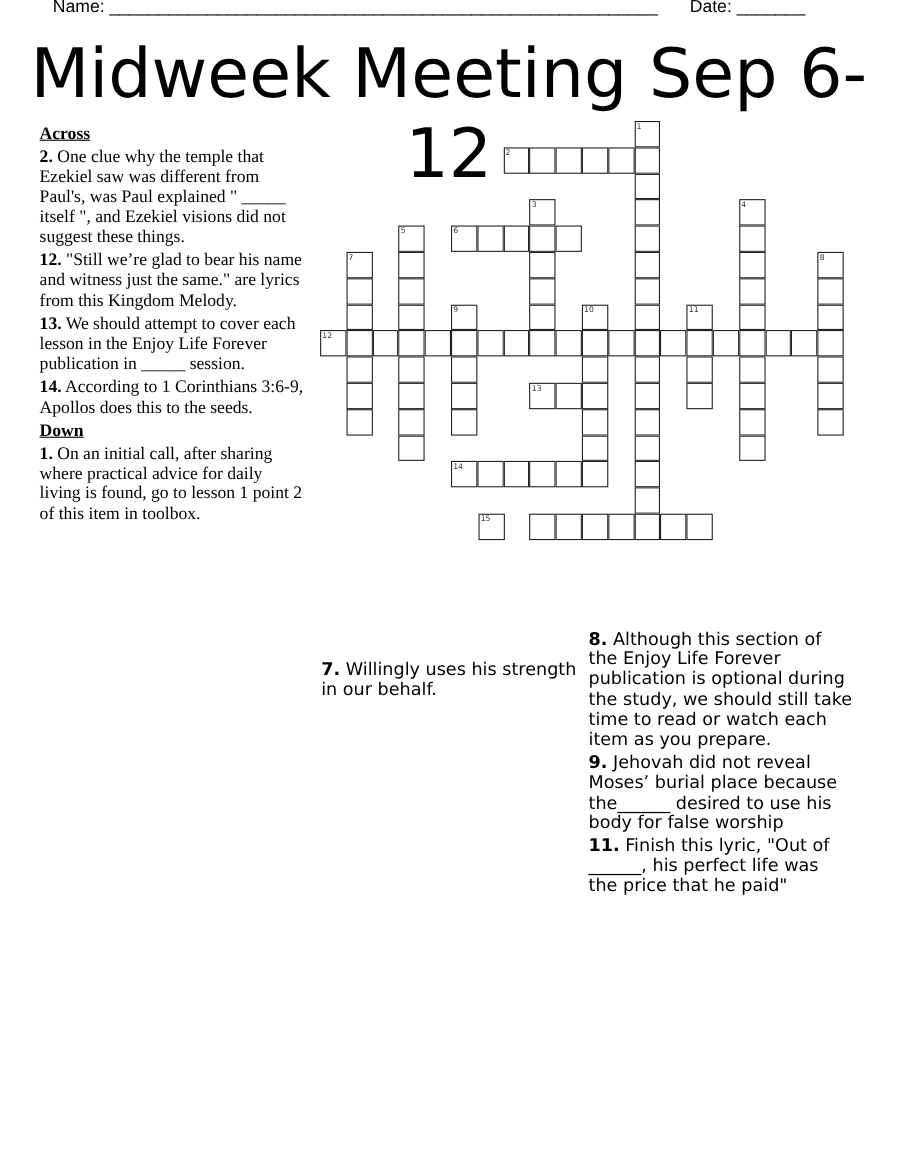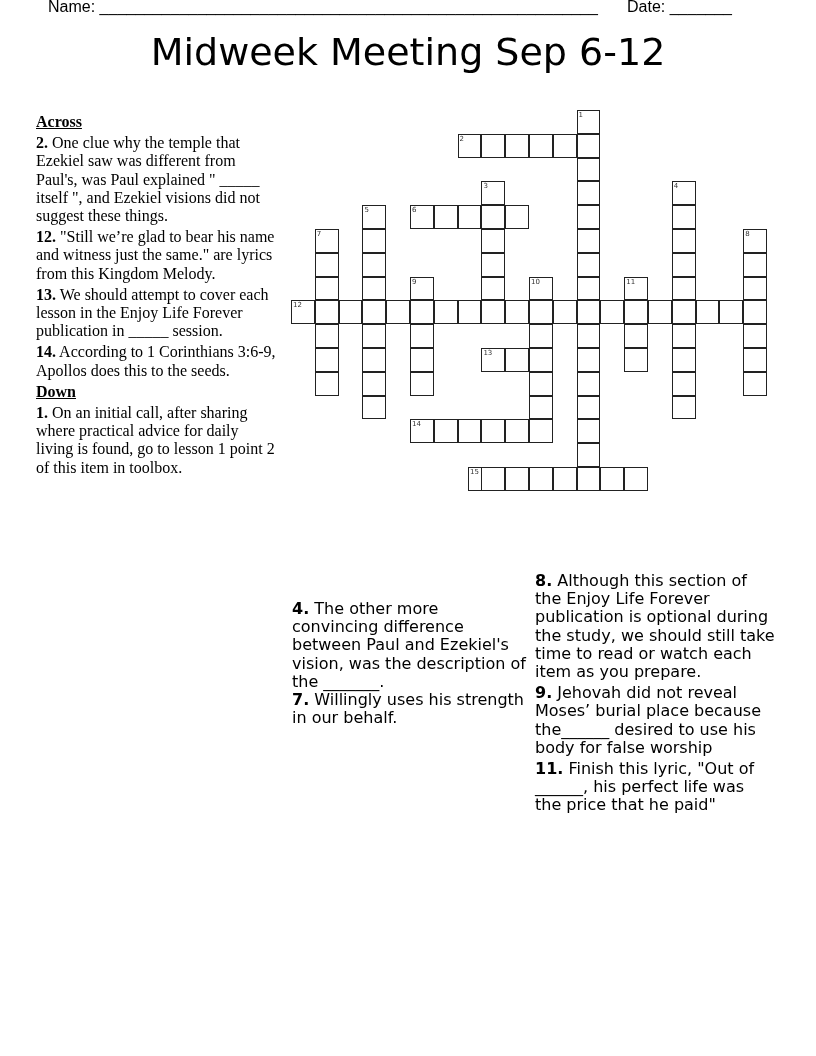--- a/index.html
+++ b/index.html
@@ -1,19 +1,19 @@
 <!DOCTYPE html>
 <html><head>
   <meta charset="utf-8">
   <style>
     html, body { margin: 0; padding: 0; background: #ffffff; }
     body { width: 816px; height: 1056px; position: relative; overflow: hidden; color: #000; }
     .hdr { position: absolute; top: -2px; font-family: "Liberation Sans", sans-serif; font-size: 16px; white-space: nowrap; }
     .title { position: absolute; left: 0; width: 816px; top: 30px; text-align: center;
-             font-family: "DejaVu Sans", sans-serif; font-size: 38px; letter-spacing: 0px; font-weight: normal; }
+             font-family: "DejaVu Sans", sans-serif; font-size: 62px; letter-spacing: 0px; font-weight: normal; }
     .col { position: absolute; font-family: "DejaVu Sans", sans-serif; font-size: 16px; line-height: 18.2px; }
     .section { text-decoration: underline; font-weight: bold; margin: 0 0 3px 0; }
     .clue { margin: 0 0 3px 0; }
     .clue b { font-weight: bold; }
     #grid { position: absolute; left: 0; top: 0; width: 816px; height: 1056px; pointer-events: none; }
     .cell { position: absolute; width: 23.8px; height: 23.8px; box-sizing: border-box; border: 1.2px solid #222; background: #fff; pointer-events: auto; }
     .num { position: absolute; left: 1px; top: 0px; font-family: "DejaVu Sans", sans-serif; font-size: 7px; line-height: 8px; color: #333; }
   </style>
 </head>
 <body>
@@ -33,21 +33,20 @@
   <div class="section">Across</div>
   <div class="clue"><b>2.</b><span> One clue why the temple that Ezekiel saw was different from Paul's, was Paul explained " _____ itself ", and Ezekiel visions did not suggest these things.</span></div>
   <div class="clue"><b>12.</b><span> "Still we’re glad to bear his name and witness just the same." are lyrics from this Kingdom Melody.</span></div>
   <div class="clue"><b>13.</b><span> We should attempt to cover each lesson in the Enjoy Life Forever publication in _____ session.</span></div>
   <div class="clue"><b>14.</b><span> According to 1 Corinthians 3:6-9, Apollos does this to the seeds.</span></div>
   <div class="section">Down</div>
   <div class="clue"><b>1.</b><span> On an initial call, after sharing where practical advice for daily living is found, go to lesson 1 point 2 of this item in toolbox.</span></div>
 </div>
 
 <div class="col" style="left:292px; top:600px; width:235px;">
-  <div class="clue" style="margin:0"><b>4.</b><span> The other more convincing difference between Paul and Ezekiel's vision, was the description of the _______.</span></div>
   <div class="clue" style="margin:0"><b>7.</b><span> Willingly uses his strength in our behalf.</span></div>
 </div>
 
 <div class="col" style="left:535px; top:572px; width:240px;">
   <div class="clue"><b>8.</b><span> Although this section of the Enjoy Life Forever publication is optional during the study, we should still take time to read or watch each item as you prepare.</span></div>
   <div class="clue"><b>9.</b><span> Jehovah did not reveal Moses’ burial place because the______ desired to use his body for false worship</span></div>
   <div class="clue"><b>11.</b><span> Finish this lyric, "Out of ______, his perfect life was the price that he paid"</span></div>
 </div>
 
 <div id="grid">
@@ -170,21 +169,21 @@
       <span class="num">13</span>
     </div>
     <div class="cell" style="left: 505.2px; top: 348px;"></div>
     <div class="cell" style="left: 410px; top: 419.4px;">
       <span class="num">14</span>
     </div>
     <div class="cell" style="left: 433.8px; top: 419.4px;"></div>
     <div class="cell" style="left: 457.6px; top: 419.4px;"></div>
     <div class="cell" style="left: 481.4px; top: 419.4px;"></div>
     <div class="cell" style="left: 505.2px; top: 419.4px;"></div>
-    <div class="cell" style="left: 468px; top: 467px;">
+    <div class="cell" style="left: 435px; top: 467px;">
       <span class="num">15</span>
     </div>
     <div class="cell" style="left: 481.4px; top: 467px;"></div>
     <div class="cell" style="left: 505.2px; top: 467px;"></div>
     <div class="cell" style="left: 529px; top: 467px;"></div>
     <div class="cell" style="left: 552.8px; top: 467px;"></div>
     <div class="cell" style="left: 600.4px; top: 467px;"></div>
     <div class="cell" style="left: 624.2px; top: 467px;"></div>
   </div>
 

